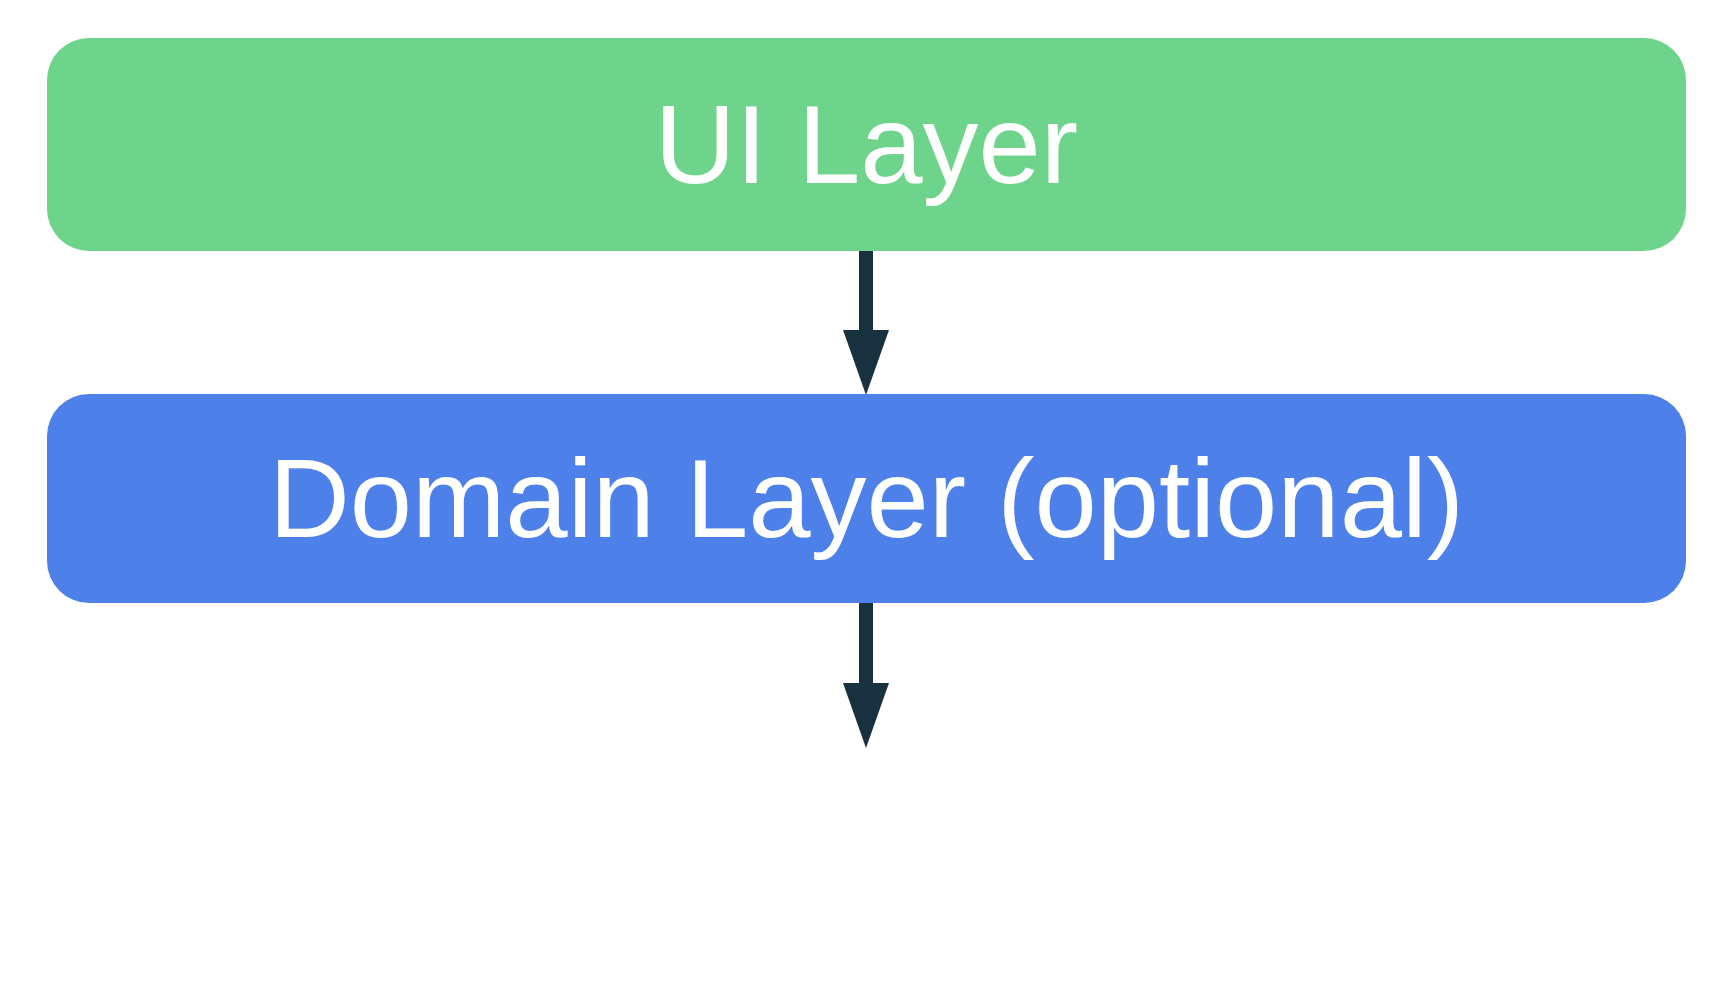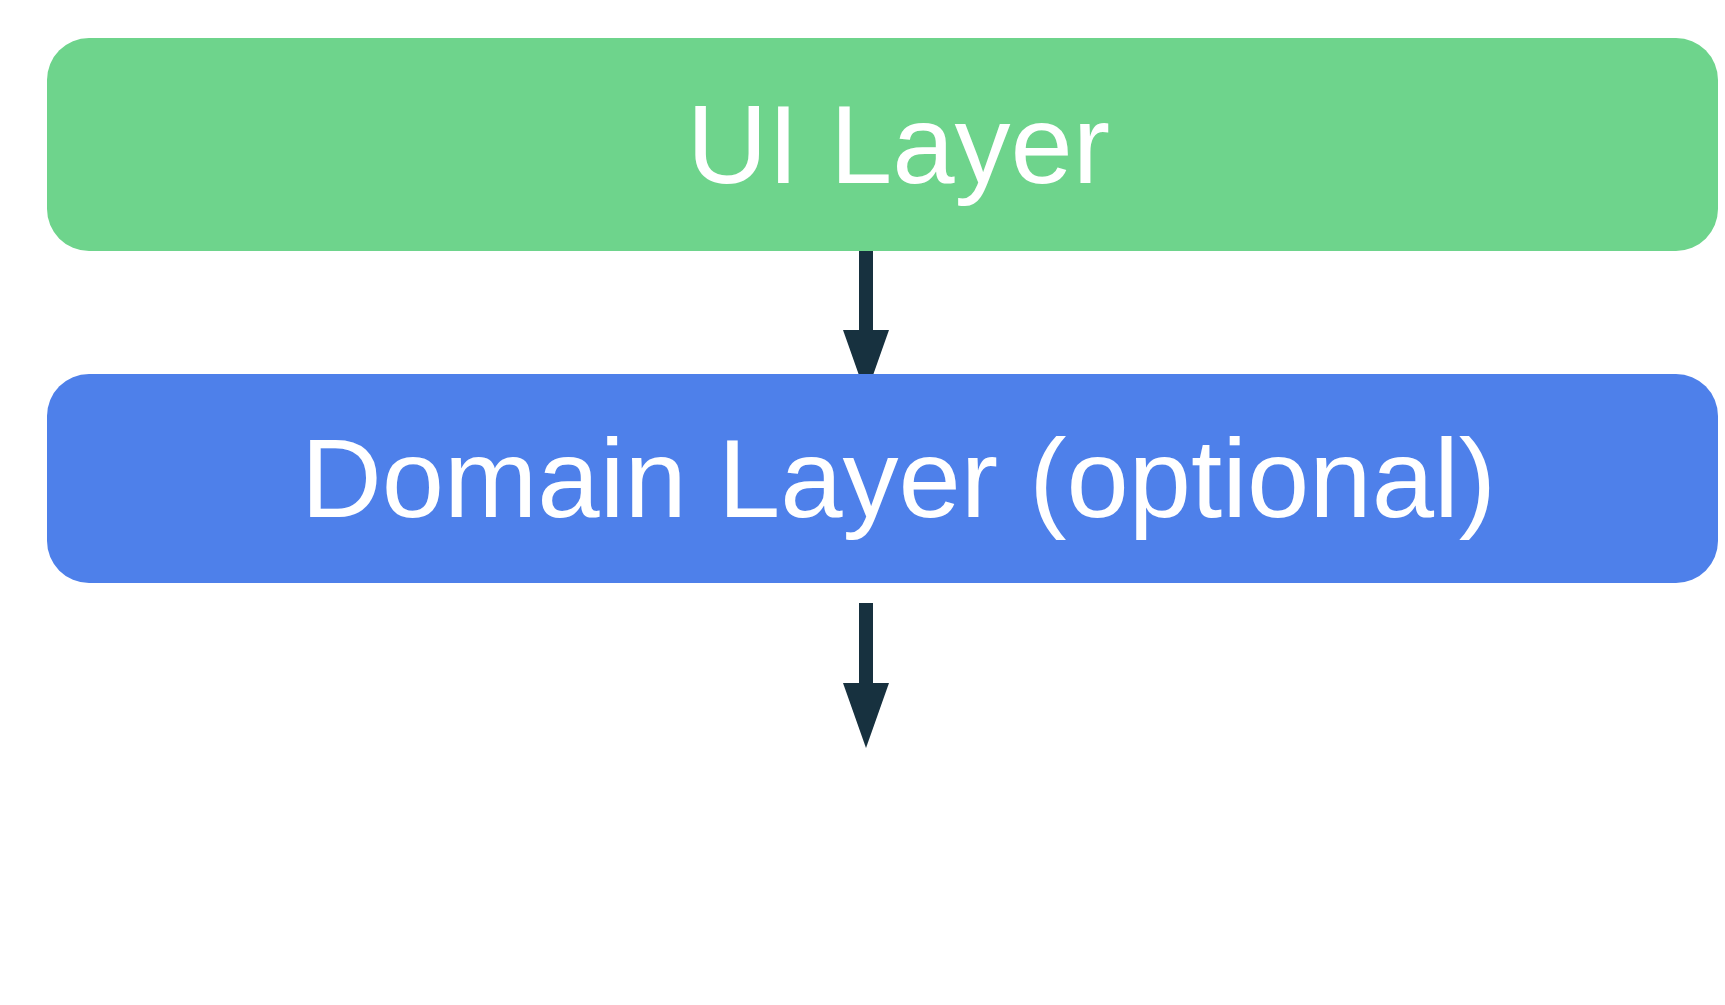--- a/index.html
+++ b/index.html
@@ -18,32 +18,31 @@
     background: #FFFFFF;
   }
   .layer-box {
     position: absolute;
     left: 47px;
     width: 1639px;
     border-radius: 42px;
     display: flex;
     align-items: center;
     justify-content: center;
-    padding-left: 32px;
   }
   .layer-box .layer-label {
     color: #FFFFFF;
     font-size: 112px;
     font-weight: 400;
     line-height: 1;
     white-space: nowrap;
     letter-spacing: 0px;
   }
   .box-ui     { top: 38px;  height: 213px; }
-  .box-domain { top: 374px; height: 209px; }
+  .box-domain { top: 394px; height: 209px; }
   .box-data   { top: 747px; height: 220px; }
   .arrow {
     position: absolute;
     left: 842px;
     width: 48px;
   }
   .arrow-1 { top: 251px; height: 144px; }
   .arrow-2 { top: 603px; height: 145px; }
   .arrow svg { display: block; width: 100%; height: 100%; }
 </style>

